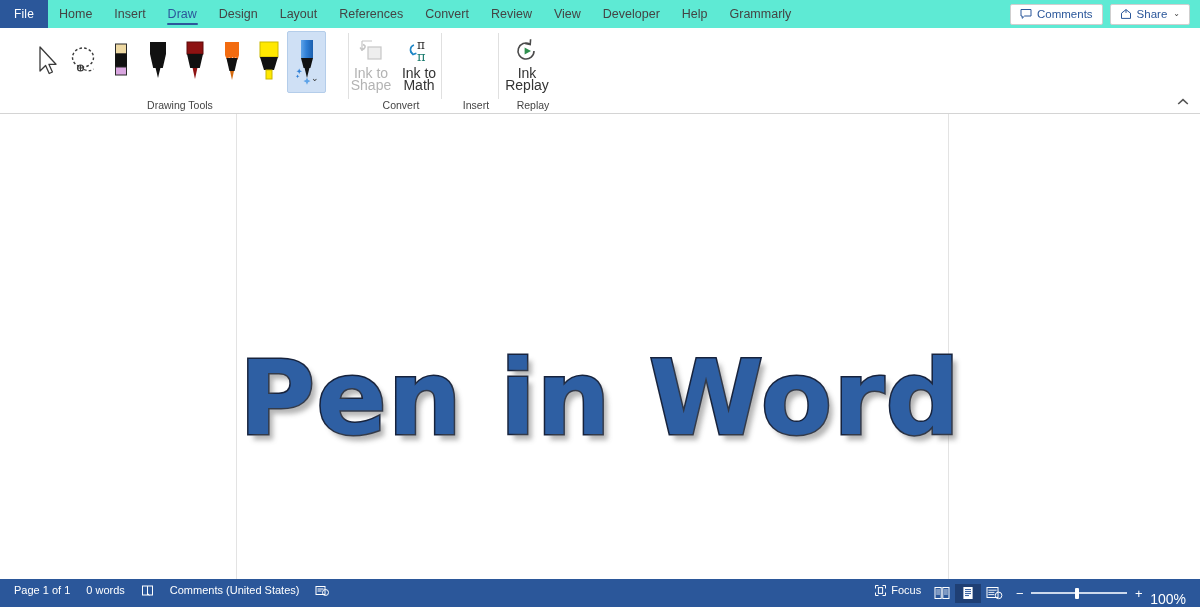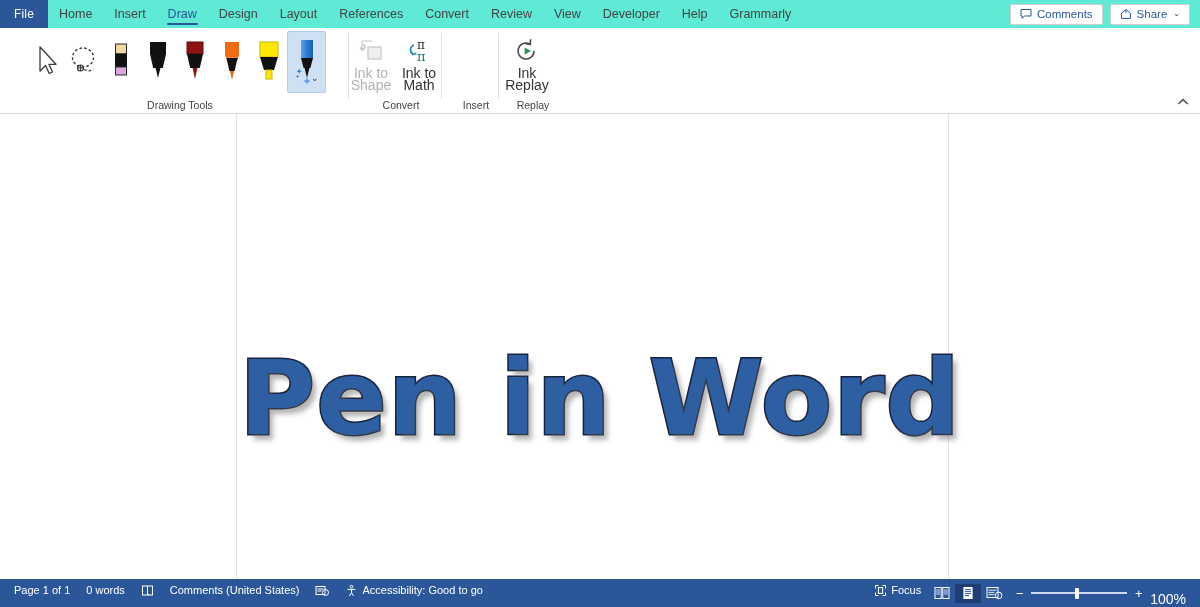--- a/index.html
+++ b/index.html
@@ -382,29 +382,20 @@
     </div>
     <div class="sb-item">
       <span>
         <svg width="14" height="13" viewBox="0 0 14 13">
             <rect x="1" y="2.5" width="9" height="8" fill="none" stroke="#fff" stroke-width="1"></rect>
             <path d="M2.5 5h6M2.5 7h4" stroke="#fff" stroke-width="1"></path>
             <circle cx="10.5" cy="8.5" r="3" fill="none" stroke="#fff" stroke-width="1"></circle>
           </svg>
       </span>
     </div>
-    <div class="sb-item">
-      <span>
-        <svg width="13" height="13" viewBox="0 0 13 13">
-            <circle cx="6.5" cy="2.6" r="1.3" fill="none" stroke="#fff" stroke-width="1"></circle>
-            <path d="M2.6 5.4h7.8M6.5 5.4v3.4M6.5 8.8 4.4 12M6.5 8.8 8.6 12" fill="none" stroke="#fff" stroke-width="1"></path>
-          </svg>
-      </span>
-      <span>Accessibility: Good to go</span>
-    </div>
 
     <div class="sb-right">
       <div class="sb-item">
         <span>
           <svg width="13" height="13" viewBox="0 0 13 13">
               <path d="M1.5 1.5h3M1.5 1.5v3M11.5 1.5h-3M11.5 1.5v3M1.5 11.5h3M1.5 11.5v-3M11.5 11.5h-3M11.5 11.5v-3" stroke="#fff" stroke-width="1"></path>
               <rect x="4.4" y="3.6" width="4.2" height="5.8" fill="none" stroke="#fff" stroke-width="1"></rect>
             </svg>
         </span>
         <span>Focus</span>

